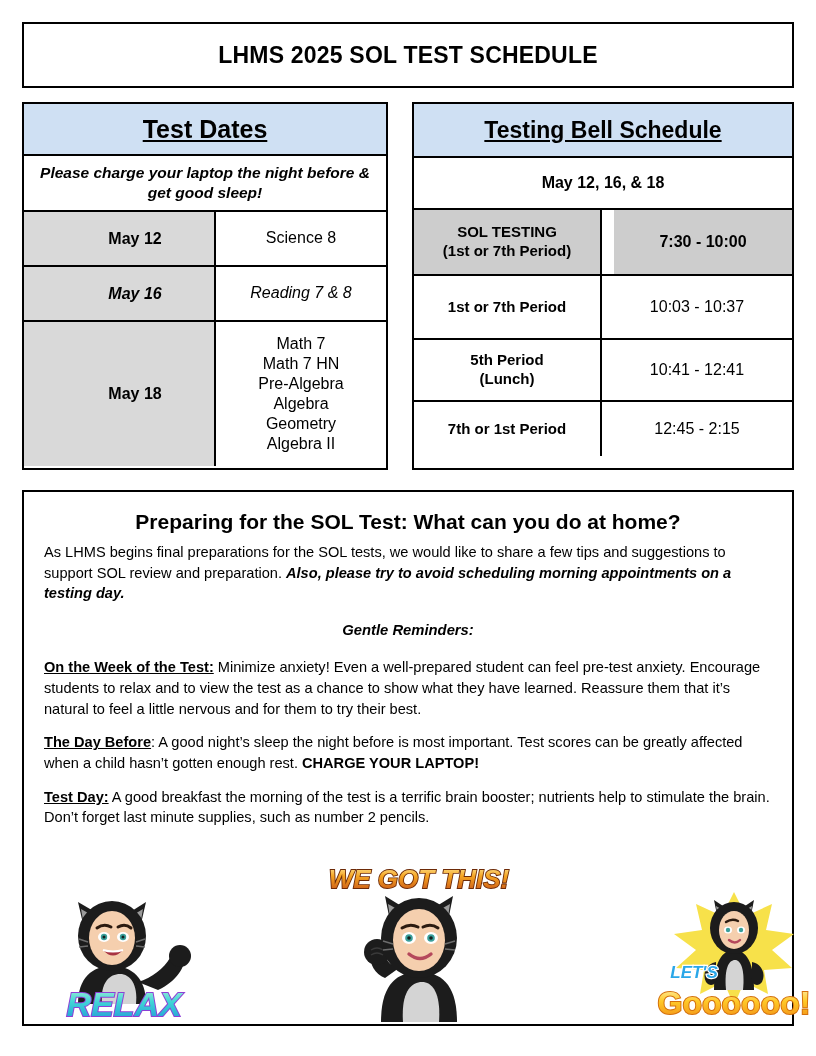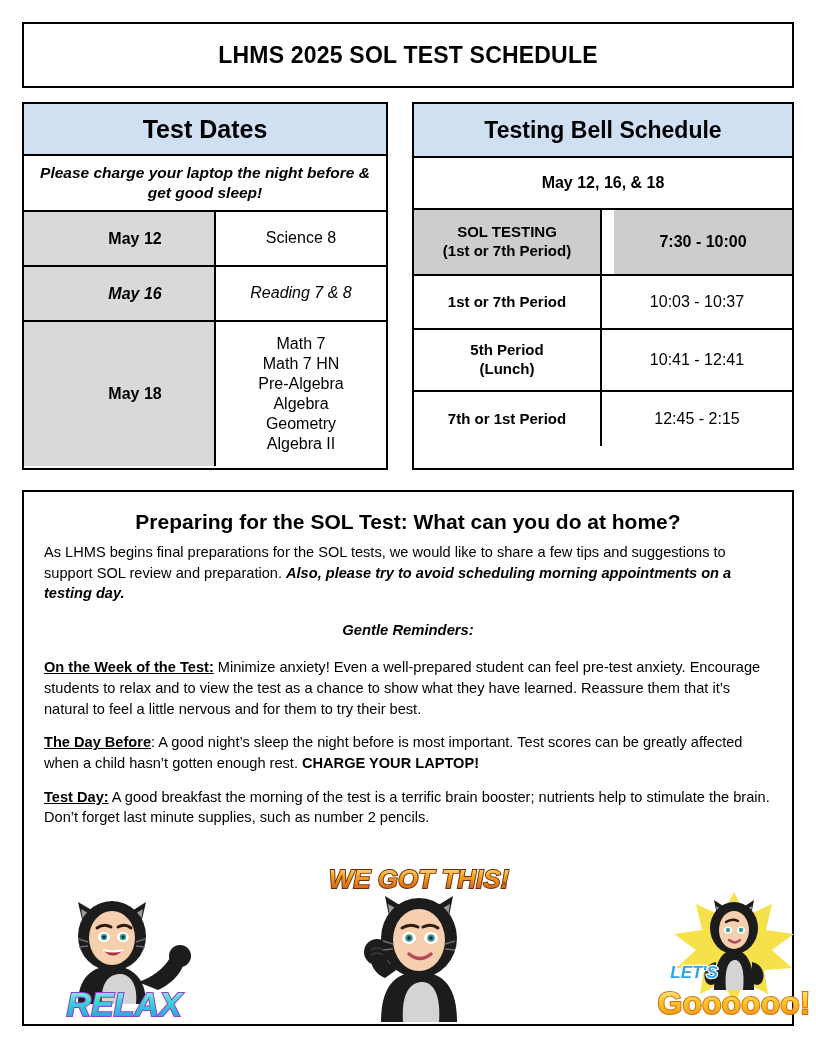--- a/index.html
+++ b/index.html
@@ -51,20 +51,21 @@
     flex-direction: column;
   }
   .tbl .hdr {
     background: #cfe0f3;
     border-bottom: 2px solid #000;
     display: flex;
     align-items: center;
     justify-content: center;
     font-weight: bold;
     box-sizing: border-box;
+    text-decoration: underline;
   }
   .tbl .subhdr {
     border-bottom: 2px solid #000;
     display: flex;
     align-items: center;
     justify-content: center;
     text-align: center;
     box-sizing: border-box;
     padding: 4px 10px;
   }
@@ -114,21 +115,21 @@
     height: 368px;
   }
   #bell-schedule .hdr { height: 54px; font-size: 23px; }
   #bell-schedule .subhdr { height: 52px; font-size: 16px; font-weight: bold; }
   #bell-schedule .c-label { flex: 0 0 188px; border-right: 2px solid #000;
                             font-weight: bold; font-size: 15px; line-height: 1.25; }
   #bell-schedule .c-time  { flex: 1 1 auto; font-size: 16px; }
   #bell-schedule .row.hl .c-label,
   #bell-schedule .row.hl .c-time { background: #cdcdcd; font-weight: bold; }
   #bell-schedule .row-1 { height: 66px; gap: 12px; }
-  #bell-schedule .row-2 { height: 54px; }
+  #bell-schedule .row-2 { height: 64px; }
   #bell-schedule .row-3 { height: 62px; }
   #bell-schedule .row-4 { height: 54px; }
 
   
   #prep-panel {
     position: absolute;
     left: 22px;
     top: 490px;
     width: 772px;
     height: 536px;

